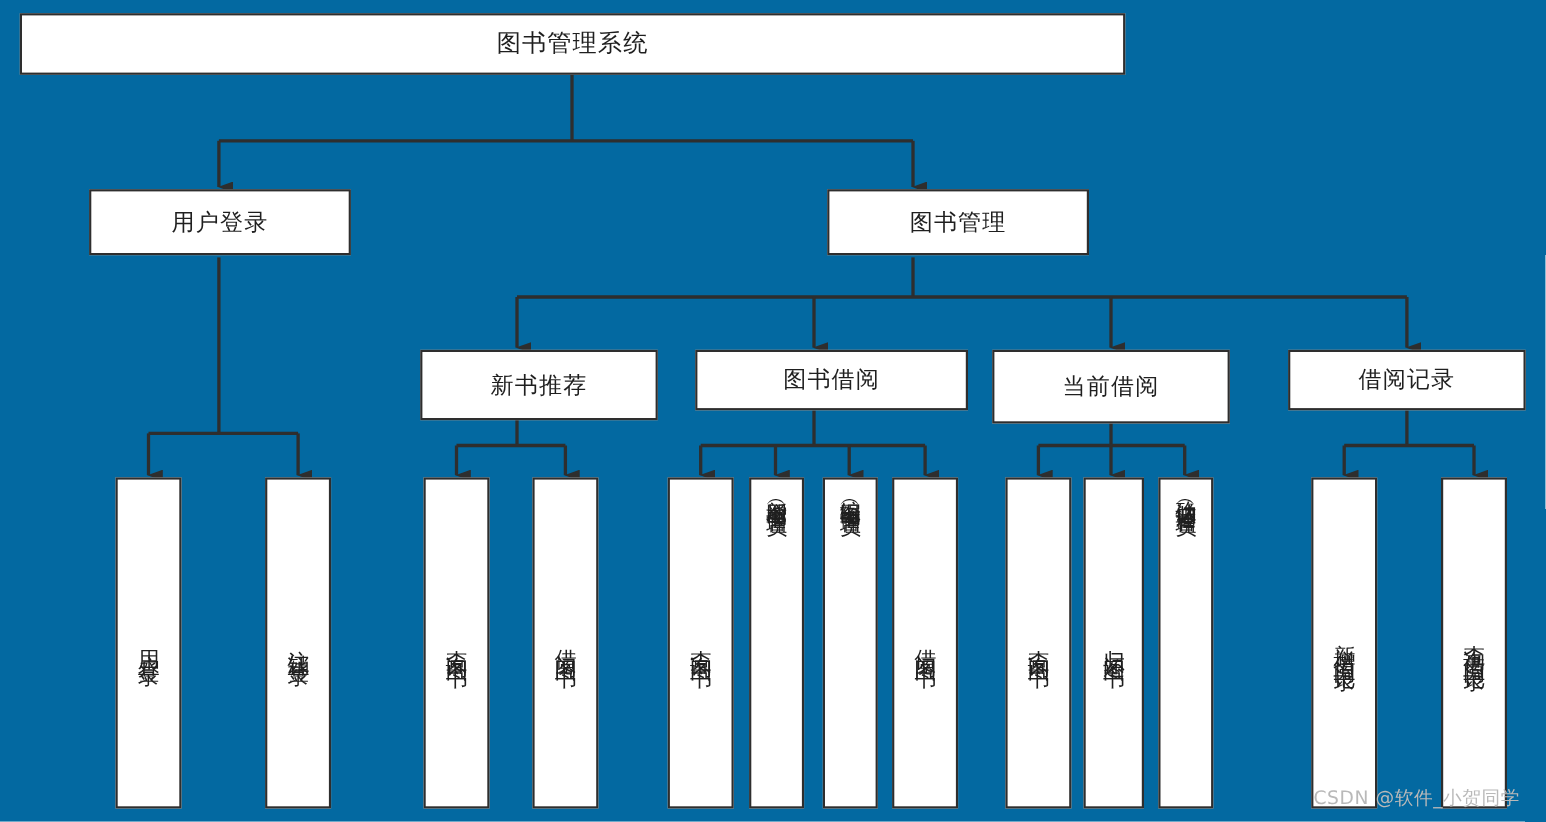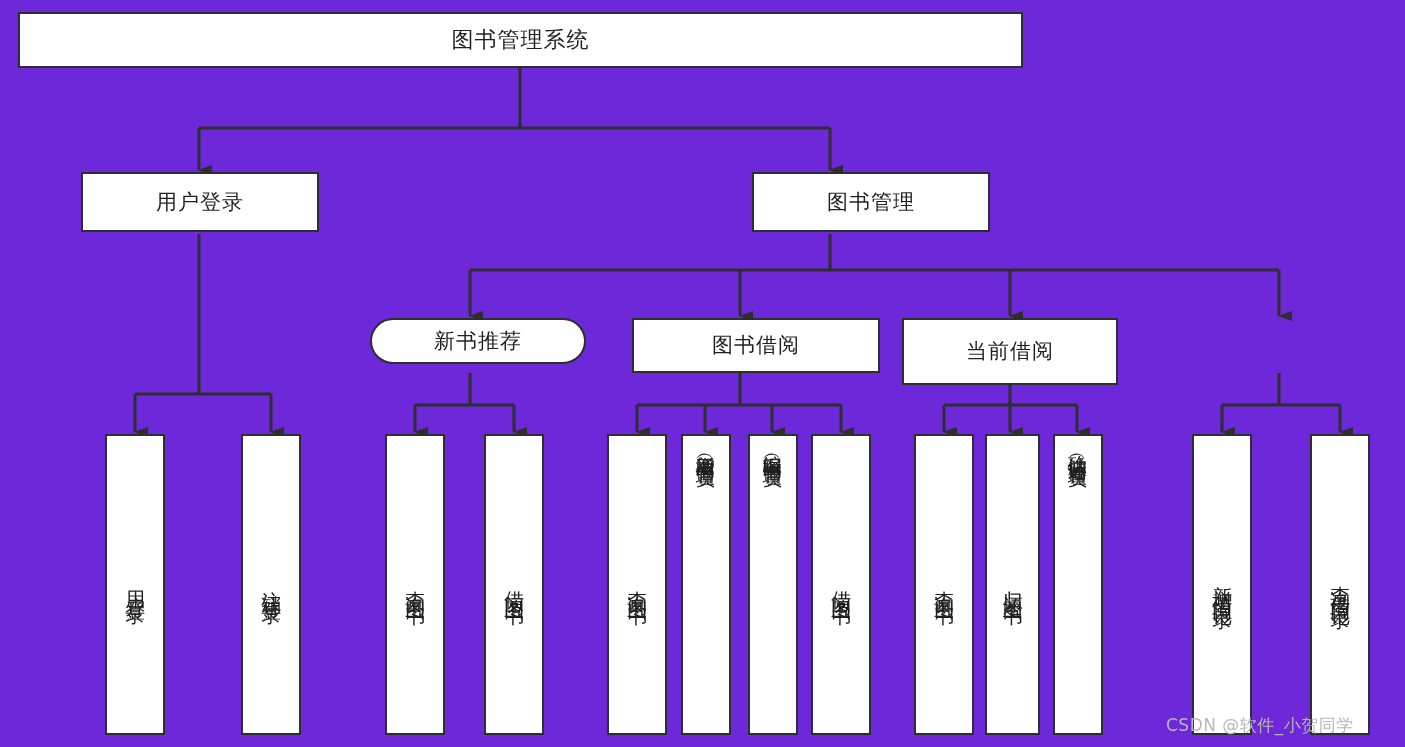--- a/index.html
+++ b/index.html
@@ -5,21 +5,21 @@
 <style>
   html,body{margin:0;padding:0;background:#ffffff;}
   body{
     font-family:"DejaVu Sans","Liberation Sans",sans-serif;
     -webkit-font-smoothing:antialiased;
   }
   #canvas{
     position:relative;
     width:1405px;
     height:747px;
-    background:#6d28d9;
+    background:#0369a1;
     overflow:hidden;
   }
   
   #wires{
     position:absolute;
     left:0; top:0;
     width:1405px; height:747px;
     pointer-events:none;
   }
   
@@ -124,26 +124,27 @@
       <path d="M1340,405 L1340,432" marker-end="url(#ar)"></path>
     </g>
   </svg>
 
   <div class="node h root" style="left:18px; top:12px; width:1005px; height:56px;">图书管理系统</div>
 
   <div class="node h" style="left:81px; top:172px; width:238px; height:60px;">用户登录</div>
 
   <div class="node h" style="left:752px; top:172px; width:238px; height:60px;">图书管理</div>
 
-  <div class="node h" style="left:370px; top:318px; width:216px; height:46px;border-radius:25px;">新书推荐</div>
+  <div class="node h" style="left:382px; top:318px; width:216px; height:64px;">新书推荐</div>
 
   <div class="node h" style="left:632px; top:318px; width:248px; height:55px;">图书借阅</div>
 
   <div class="node h" style="left:902px; top:318px; width:216px; height:67px;">当前借阅</div>
 
+  <div class="node h" style="left:1171px; top:318px; width:216px; height:55px;">借阅记录</div>
 
   <div class="node v" style="left:105px; top:434px; width:60px; height:301px;">用户登录</div>
 
   <div class="node v" style="left:241px; top:434px; width:60px; height:301px;">注销登录</div>
 
   <div class="node v" style="left:385px; top:434px; width:60px; height:301px;">查询图书</div>
 
   <div class="node v" style="left:484px; top:434px; width:60px; height:301px;">借阅图书</div>
 
   <div class="node v" style="left:607px; top:434px; width:60px; height:301px;">查询图书</div>
@@ -157,15 +158,15 @@
   <div class="node v" style="left:914px; top:434px; width:60px; height:301px;">查询图书</div>
 
   <div class="node v" style="left:985px; top:434px; width:55px; height:301px;">归还图书</div>
 
   <div class="node v tight" style="left:1053px; top:434px; width:50px; height:301px;">确认归还（管理员）</div>
 
   <div class="node v" style="left:1192px; top:434px; width:60px; height:301px;">新增借阅记录</div>
 
   <div class="node v" style="left:1310px; top:434px; width:60px; height:301px;">查询借阅记录</div>
 
-  <div class="watermark" style="left:1166px; top:714px;text-align:center;">CSDN @软件_小贺同学</div>
+  <div class="watermark" style="left:1194px; top:714px;text-align:center;">CSDN @软件_小贺同学</div>
 
 </div>
 
 </body></html>

